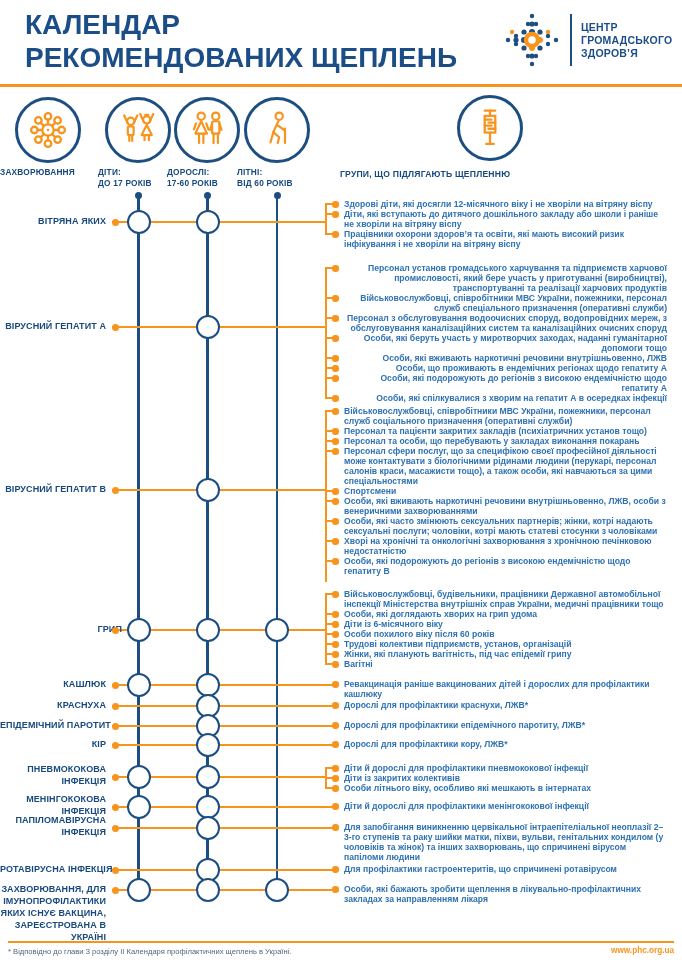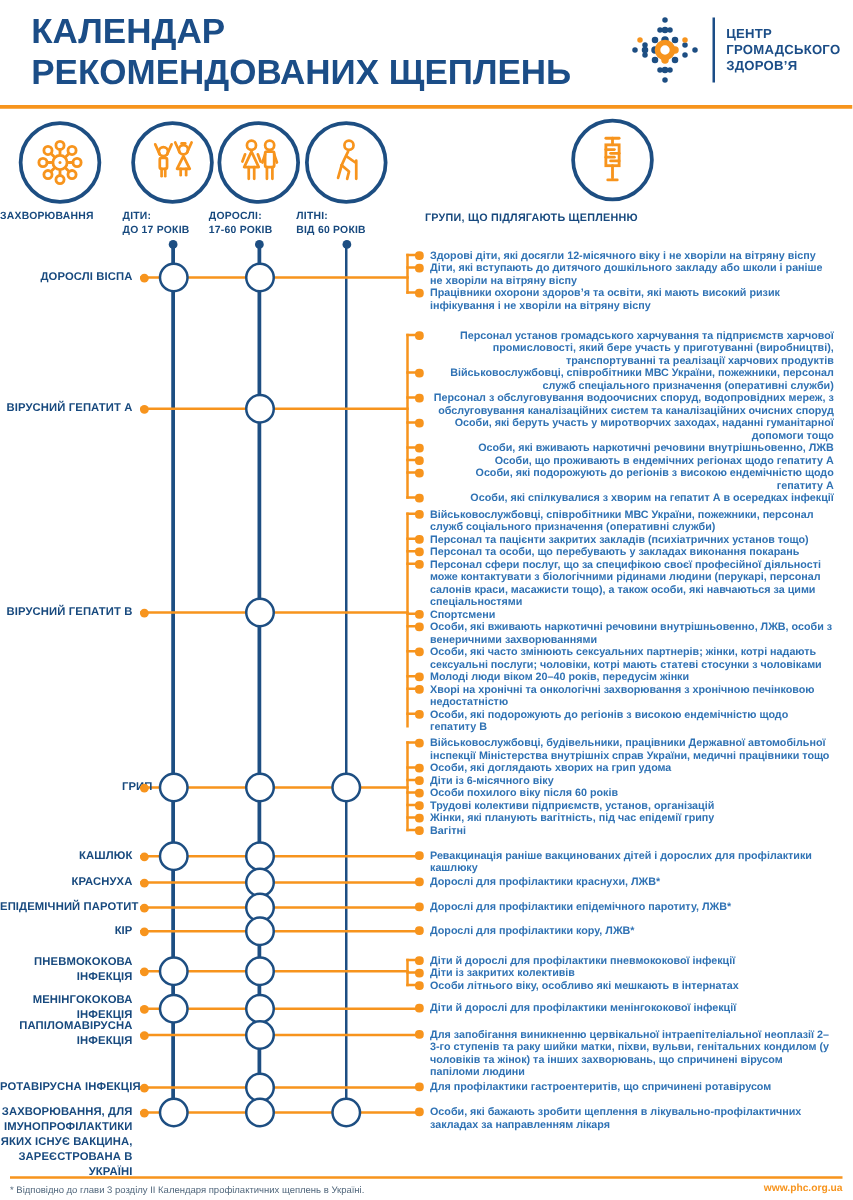--- a/index.html
+++ b/index.html
@@ -196,21 +196,21 @@
   </div>
   <div class="legend-label" style="left:340px;top:169px;width:280px;font-size:8.6px;">ГРУПИ, ЩО ПІДЛЯГАЮТЬ ЩЕПЛЕННЮ</div>
 
   <div id="chart">
       <div class="col-line" style="left: 137.2px; top: 193px; height: 699px;"></div>
       <div class="col-dot" style="left: 135px; top: 191.5px;"></div>
       <div class="col-line" style="left: 206.2px; top: 193px; height: 699px;"></div>
       <div class="col-dot" style="left: 204px; top: 191.5px;"></div>
       <div class="col-line" style="left: 275.7px; top: 193px; height: 699px;"></div>
       <div class="col-dot" style="left: 273.5px; top: 191.5px;"></div>
-      <div class="row-label nowrap" style="left: 0px; top: 215px;">ДОРОСЛІ ВІСПА</div>
+      <div class="row-label nowrap" style="left: 0px; top: 215px;">ВІТРЯНА ЯКИХ</div>
       <div class="row-dot" style="left: 112px; top: 218.5px;"></div>
       <div class="row-line" style="left: 112px; top: 220.8px; width: 215px;"></div>
       <div class="age-circle" style="left: 126.5px; top: 210px;"></div>
       <div class="age-circle" style="left: 195.5px; top: 210px;"></div>
       <div class="glist" style="top: 199px;">
         <div class="gitem"><span class="dot"></span><span class="stub"></span>Здорові діти, які досягли 12-місячного віку і не хворіли на вітряну віспу</div>
         <div class="gitem"><span class="dot"></span><span class="stub"></span>Діти, які вступають до дитячого дошкільного закладу або школи і раніше не хворіли на вітряну віспу</div>
         <div class="gitem"><span class="dot"></span><span class="stub"></span>Працівники охорони здоров’я та освіти, які мають високий ризик інфікування і не хворіли на вітряну віспу</div>
       </div>
       <div class="bracket" style="left: 325px; top: 203px; height: 32.2px;"></div>
@@ -234,21 +234,20 @@
       <div class="row-line" style="left: 112px; top: 488.8px; width: 215px;"></div>
       <div class="age-circle" style="left: 195.5px; top: 478px;"></div>
       <div class="glist" style="top: 406px;">
         <div class="gitem"><span class="dot"></span><span class="stub"></span>Військовослужбовці, співробітники МВС України, пожежники, персонал служб соціального призначення (оперативні служби)</div>
         <div class="gitem"><span class="dot"></span><span class="stub"></span>Персонал та пацієнти закритих закладів (психіатричних установ тощо)</div>
         <div class="gitem"><span class="dot"></span><span class="stub"></span>Персонал та особи, що перебувають у закладах виконання покарань</div>
         <div class="gitem"><span class="dot"></span><span class="stub"></span>Персонал сфери послуг, що за специфікою своєї професійної діяльності може контактувати з біологічними рідинами людини (перукарі, персонал салонів краси, масажисти тощо), а також особи, які навчаються за цими спеціальностями</div>
         <div class="gitem"><span class="dot"></span><span class="stub"></span>Спортсмени</div>
         <div class="gitem"><span class="dot"></span><span class="stub"></span>Особи, які вживають наркотичні речовини внутрішньовенно, ЛЖВ, особи з венеричними захворюваннями</div>
         <div class="gitem"><span class="dot"></span><span class="stub"></span>Особи, які часто змінюють сексуальних партнерів; жінки, котрі надають сексуальні послуги; чоловіки, котрі мають статеві стосунки з чоловіками</div>
-        <div class="gitem"><span class="dot"></span><span class="stub"></span>Молоді люди віком 20–40 років, передусім жінки</div>
         <div class="gitem"><span class="dot"></span><span class="stub"></span>Хворі на хронічні та онкологічні захворювання з хронічною печінковою недостатністю</div>
         <div class="gitem"><span class="dot"></span><span class="stub"></span>Особи, які подорожують до регіонів з високою ендемічністю щодо гепатиту В</div>
       </div>
       <div class="bracket" style="left: 325px; top: 410px; height: 172.2px;"></div>
       <div class="row-label nowrap" style="left: 0px; top: 623px; margin-left: 16px;">ГРИП</div>
       <div class="row-dot" style="left: 112px; top: 626.5px;"></div>
       <div class="row-line" style="left: 112px; top: 628.8px; width: 215px;"></div>
       <div class="age-circle" style="left: 126.5px; top: 618px;"></div>
       <div class="age-circle" style="left: 195.5px; top: 618px;"></div>
       <div class="age-circle" style="left: 265px; top: 618px;"></div>

